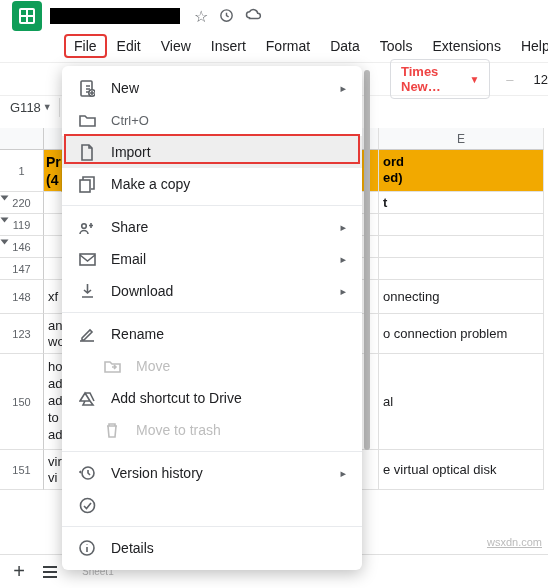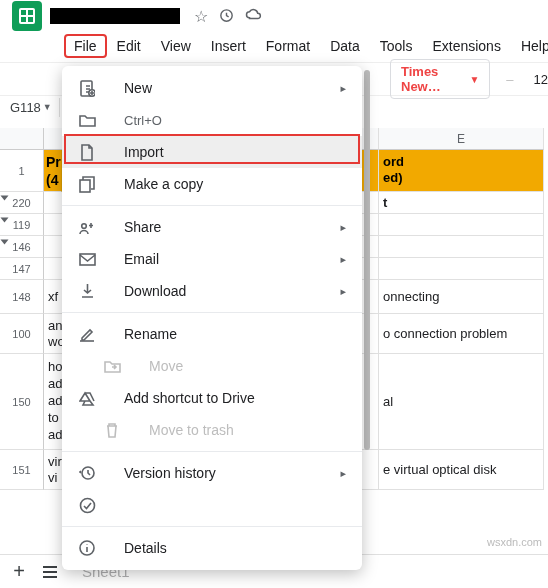--- a/index.html
+++ b/index.html
@@ -34,39 +34,39 @@
   .ch-rowblank { width:44px; border-right:1px solid #ccc; border-bottom:1px solid #ccc; background:#f8f9fa;}
   .ch-cell { border-right:1px solid #e0e0e0; border-bottom:1px solid #ccc; background:#f8f9fa; text-align:center; font-size:12px; color:#5f6368; display:flex; align-items:center; justify-content:center;}
   .rows { }
   .row { display:flex; }
   .rhead { width:44px; border-right:1px solid #ccc; border-bottom:1px solid #e0e0e0; text-align:center; font-size:11px; color:#5f6368; display:flex; align-items:center; justify-content:center; position:relative;}
   .rhead.tri::before { content:""; position:absolute; left:2px; top:2px; border-left:5px solid #5f6368; border-top:4px solid transparent; border-bottom:4px solid transparent; transform:rotate(90deg);}
   .cell { border-right:1px solid #e0e0e0; border-bottom:1px solid #e0e0e0; font-size:13px; padding:3px 4px; overflow:hidden; display:flex; align-items:center; }
   .hdrcell { background:#f2a900; color:#000; font-weight:bold; font-family:"Times New Roman",serif; }
 
   .dropdown { position:absolute; left:62px; top:66px; width:300px; background:#fff; border-radius:6px; box-shadow:0 4px 16px rgba(0,0,0,.25); z-index:10; padding:6px 0;}
-  .ditem { display:flex; align-items:center; padding:7px 16px; font-size:14px; color:#202124; gap:28px; cursor:pointer;}
+  .ditem { display:flex; align-items:center; padding:7px 16px; font-size:14px; color:#202124; gap:15px; cursor:pointer;}
   .ditem .ico { width:18px; height:18px; color:#5f6368; display:flex; align-items:center; justify-content:center; font-size:15px;}
   .ditem .lbl { flex:1; }
   .ditem .rshort { color:#5f6368; font-size:13px; }
   .ditem .ar { color:#5f6368; font-size:11px; }
   .ditem.disabled { color:#bdbdbd;margin-left:25px; }
   .ditem.hover { background:#eeeeee; }
   .divider { height:1px; background:#e8eaed; margin:5px 0; }
   .import-hl { position:absolute; left:64px; top:134px; width:296px; height:30px; border:2px solid #e53935; z-index:11; pointer-events:none;}
 
   .dd-scroll { position:absolute; left:364px; top:70px; width:6px; height:452px; background:transparent; }
   .dd-thumb { position:absolute; left:0; top:0; width:6px; height:380px; background:#bdbdbd; border-radius:3px;}
 
   .bottombar { position:absolute; left:0; right:0; bottom:0; height:34px; border-top:1px solid #e0e0e0; display:flex; align-items:center; padding-left:6px; gap:10px; background:#fff; z-index:5;}
   .plus-btn { width:26px; height:26px; display:flex; align-items:center; justify-content:center; font-size:20px; color:#3c4043;}
   .burger svg{display:block;}
-  .sheet-tab { padding:4px 14px; border-radius:0; color:#202124; font-size:15px; display:flex; align-items:center; gap:6px;}
-
-  .watermark { position:absolute; right:6px; bottom:40px; font-size:11px; color:#bbb; z-index:20; }
+  .sheet-tab { padding:4px 14px; border-radius:0; color:#202124; font-size:10px; display:flex; align-items:center; gap:6px;}
+
+  .watermark { position:absolute; right:6px; bottom:40px; font-size:11px; color:#bbb; z-index:20;text-decoration:underline; }
   svg{display:block}
 </style>
 </head>
 <body>
 
 <div class="topbar">
   <div class="logo-box">
     <div class="logo-inner">
         <div></div>
         <div></div>
@@ -158,21 +158,21 @@
       <div class="rhead">147</div>
       <div class="cell" style="width:335px"></div>
       <div class="cell" style="width:165px"></div>
     </div>
     <div class="row" style="height:34px">
       <div class="rhead">148</div>
       <div class="cell" style="width:335px">xf</div>
       <div class="cell" style="width:165px">onnecting</div>
     </div>
     <div class="row" style="height:40px">
-      <div class="rhead">100</div>
+      <div class="rhead">123</div>
       <div class="cell" style="width:335px;white-space:pre-line;line-height:1.2">an
 wo</div>
       <div class="cell" style="width:165px">o connection problem</div>
     </div>
     <div class="row" style="height:96px">
       <div class="rhead">150</div>
       <div class="cell" style="width:335px;white-space:pre-line;line-height:1.3">ho
 ad
 ad
 to

